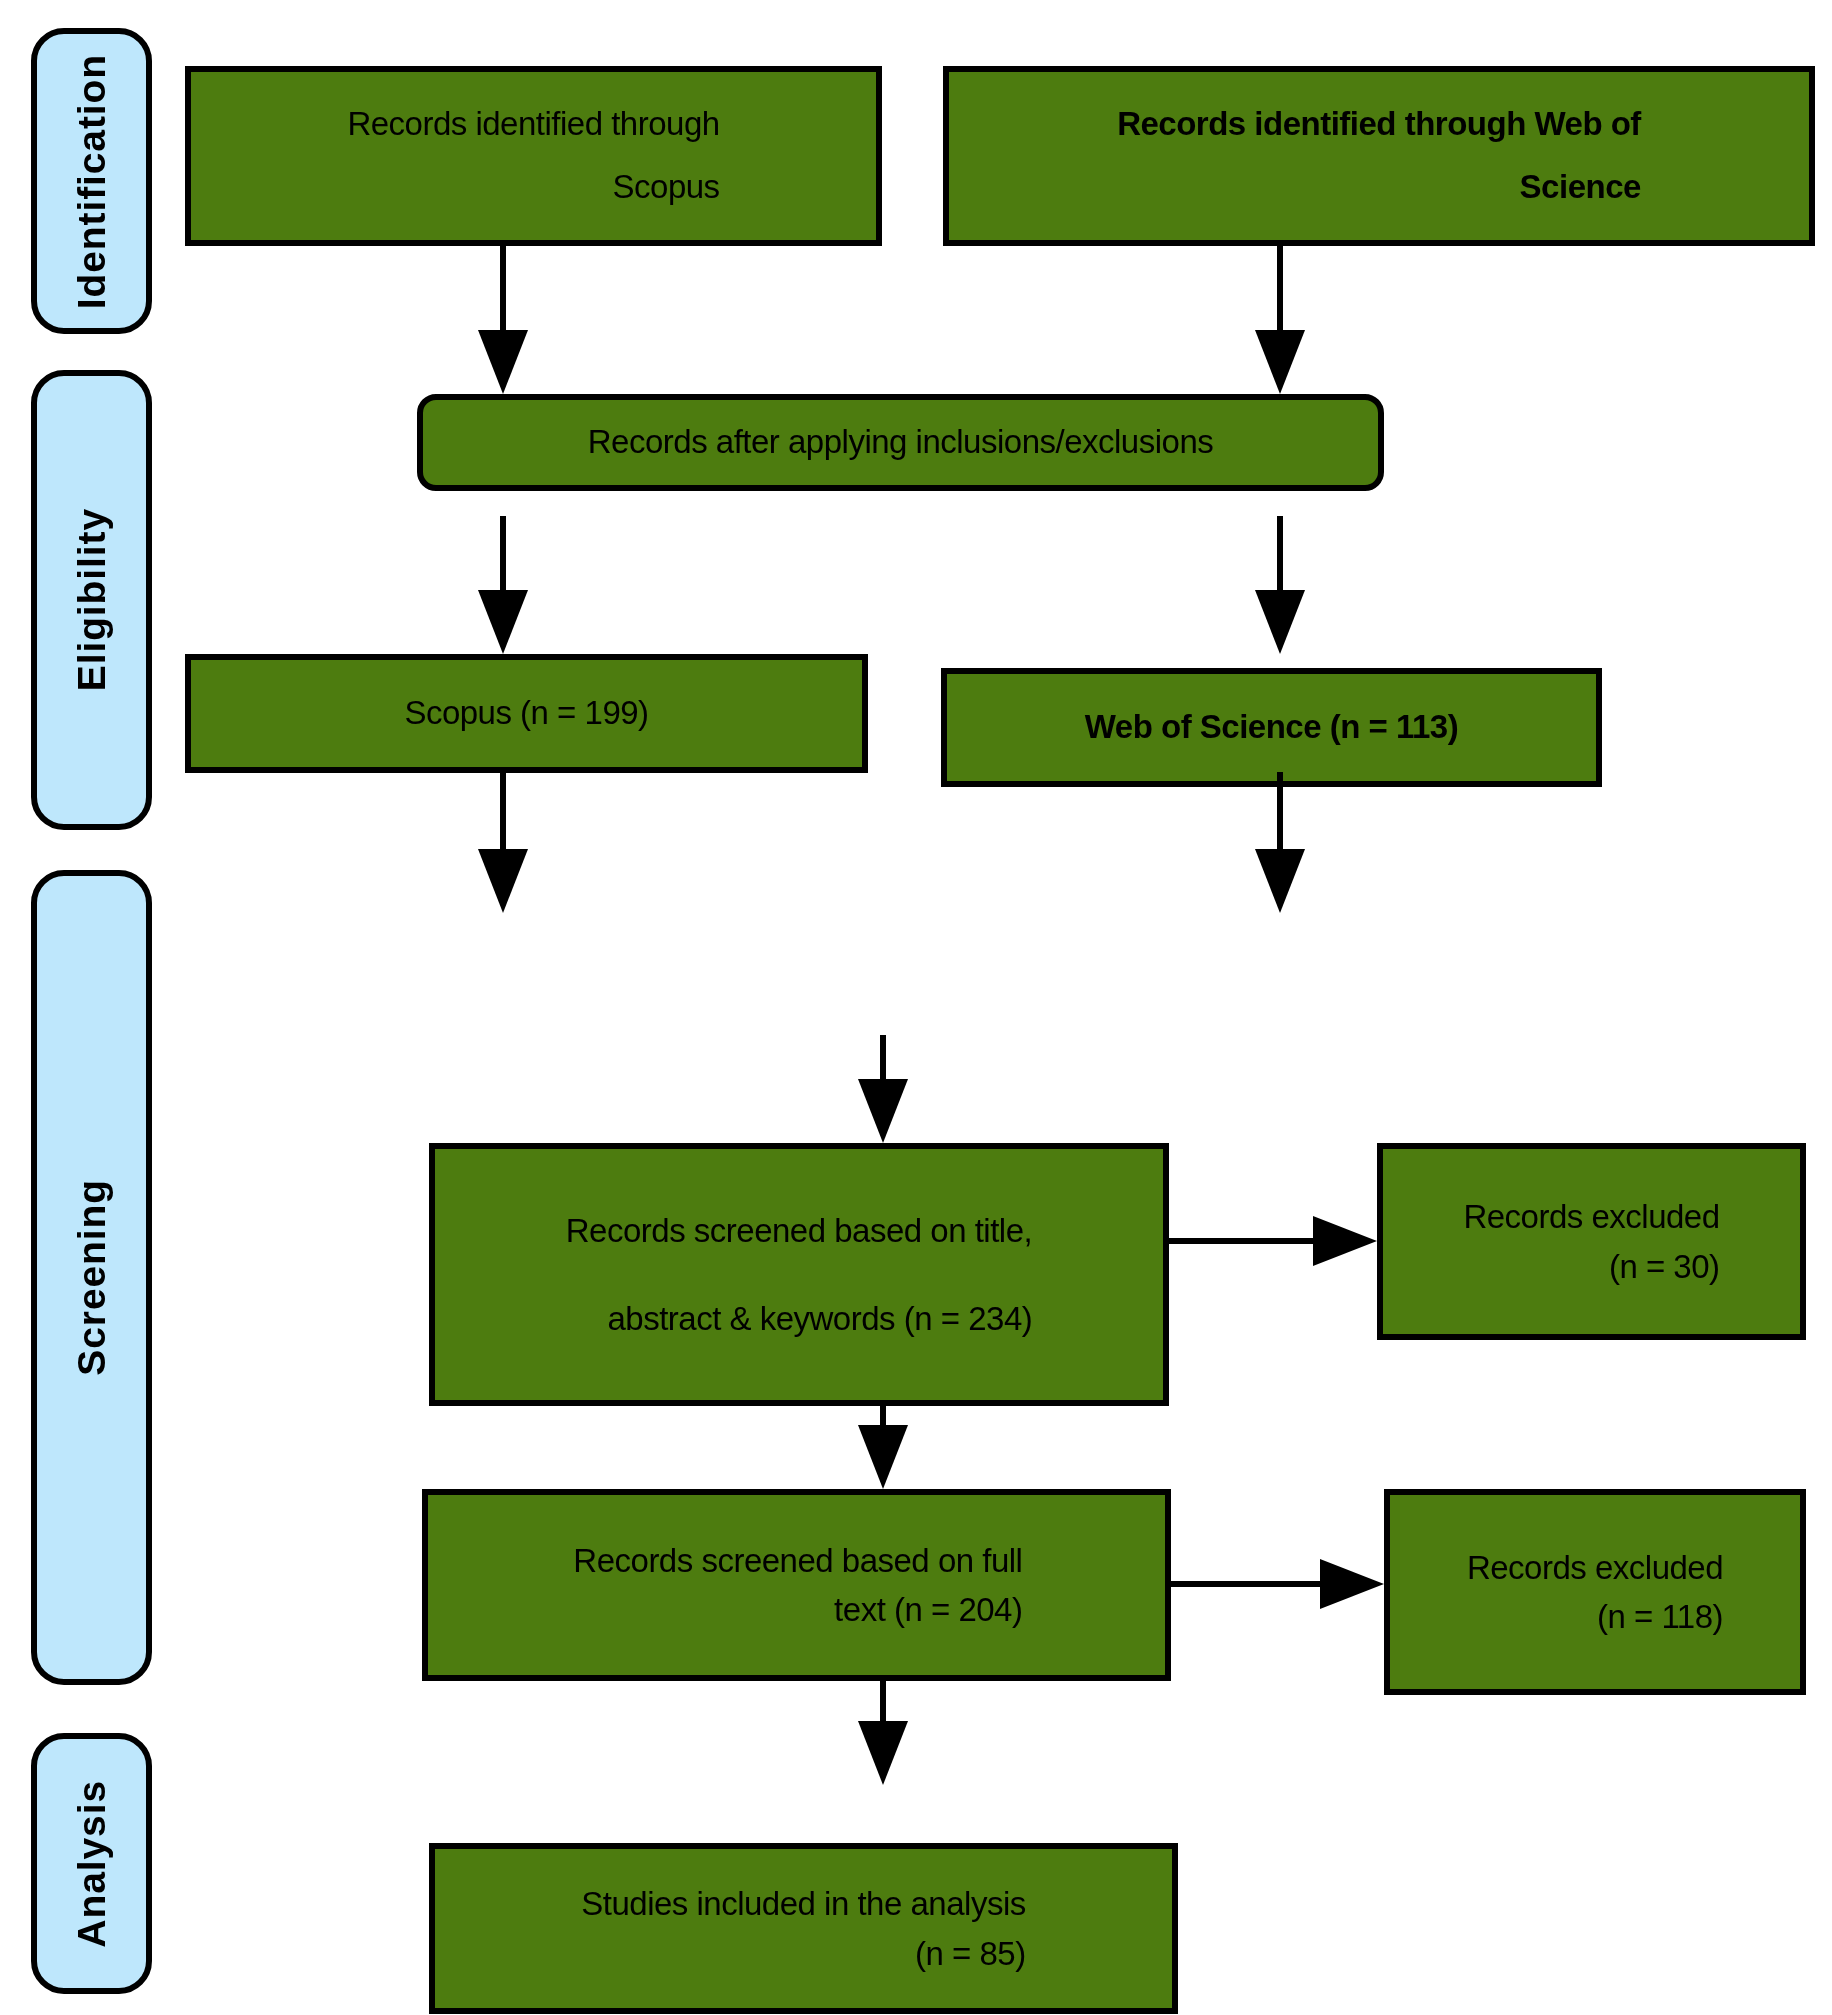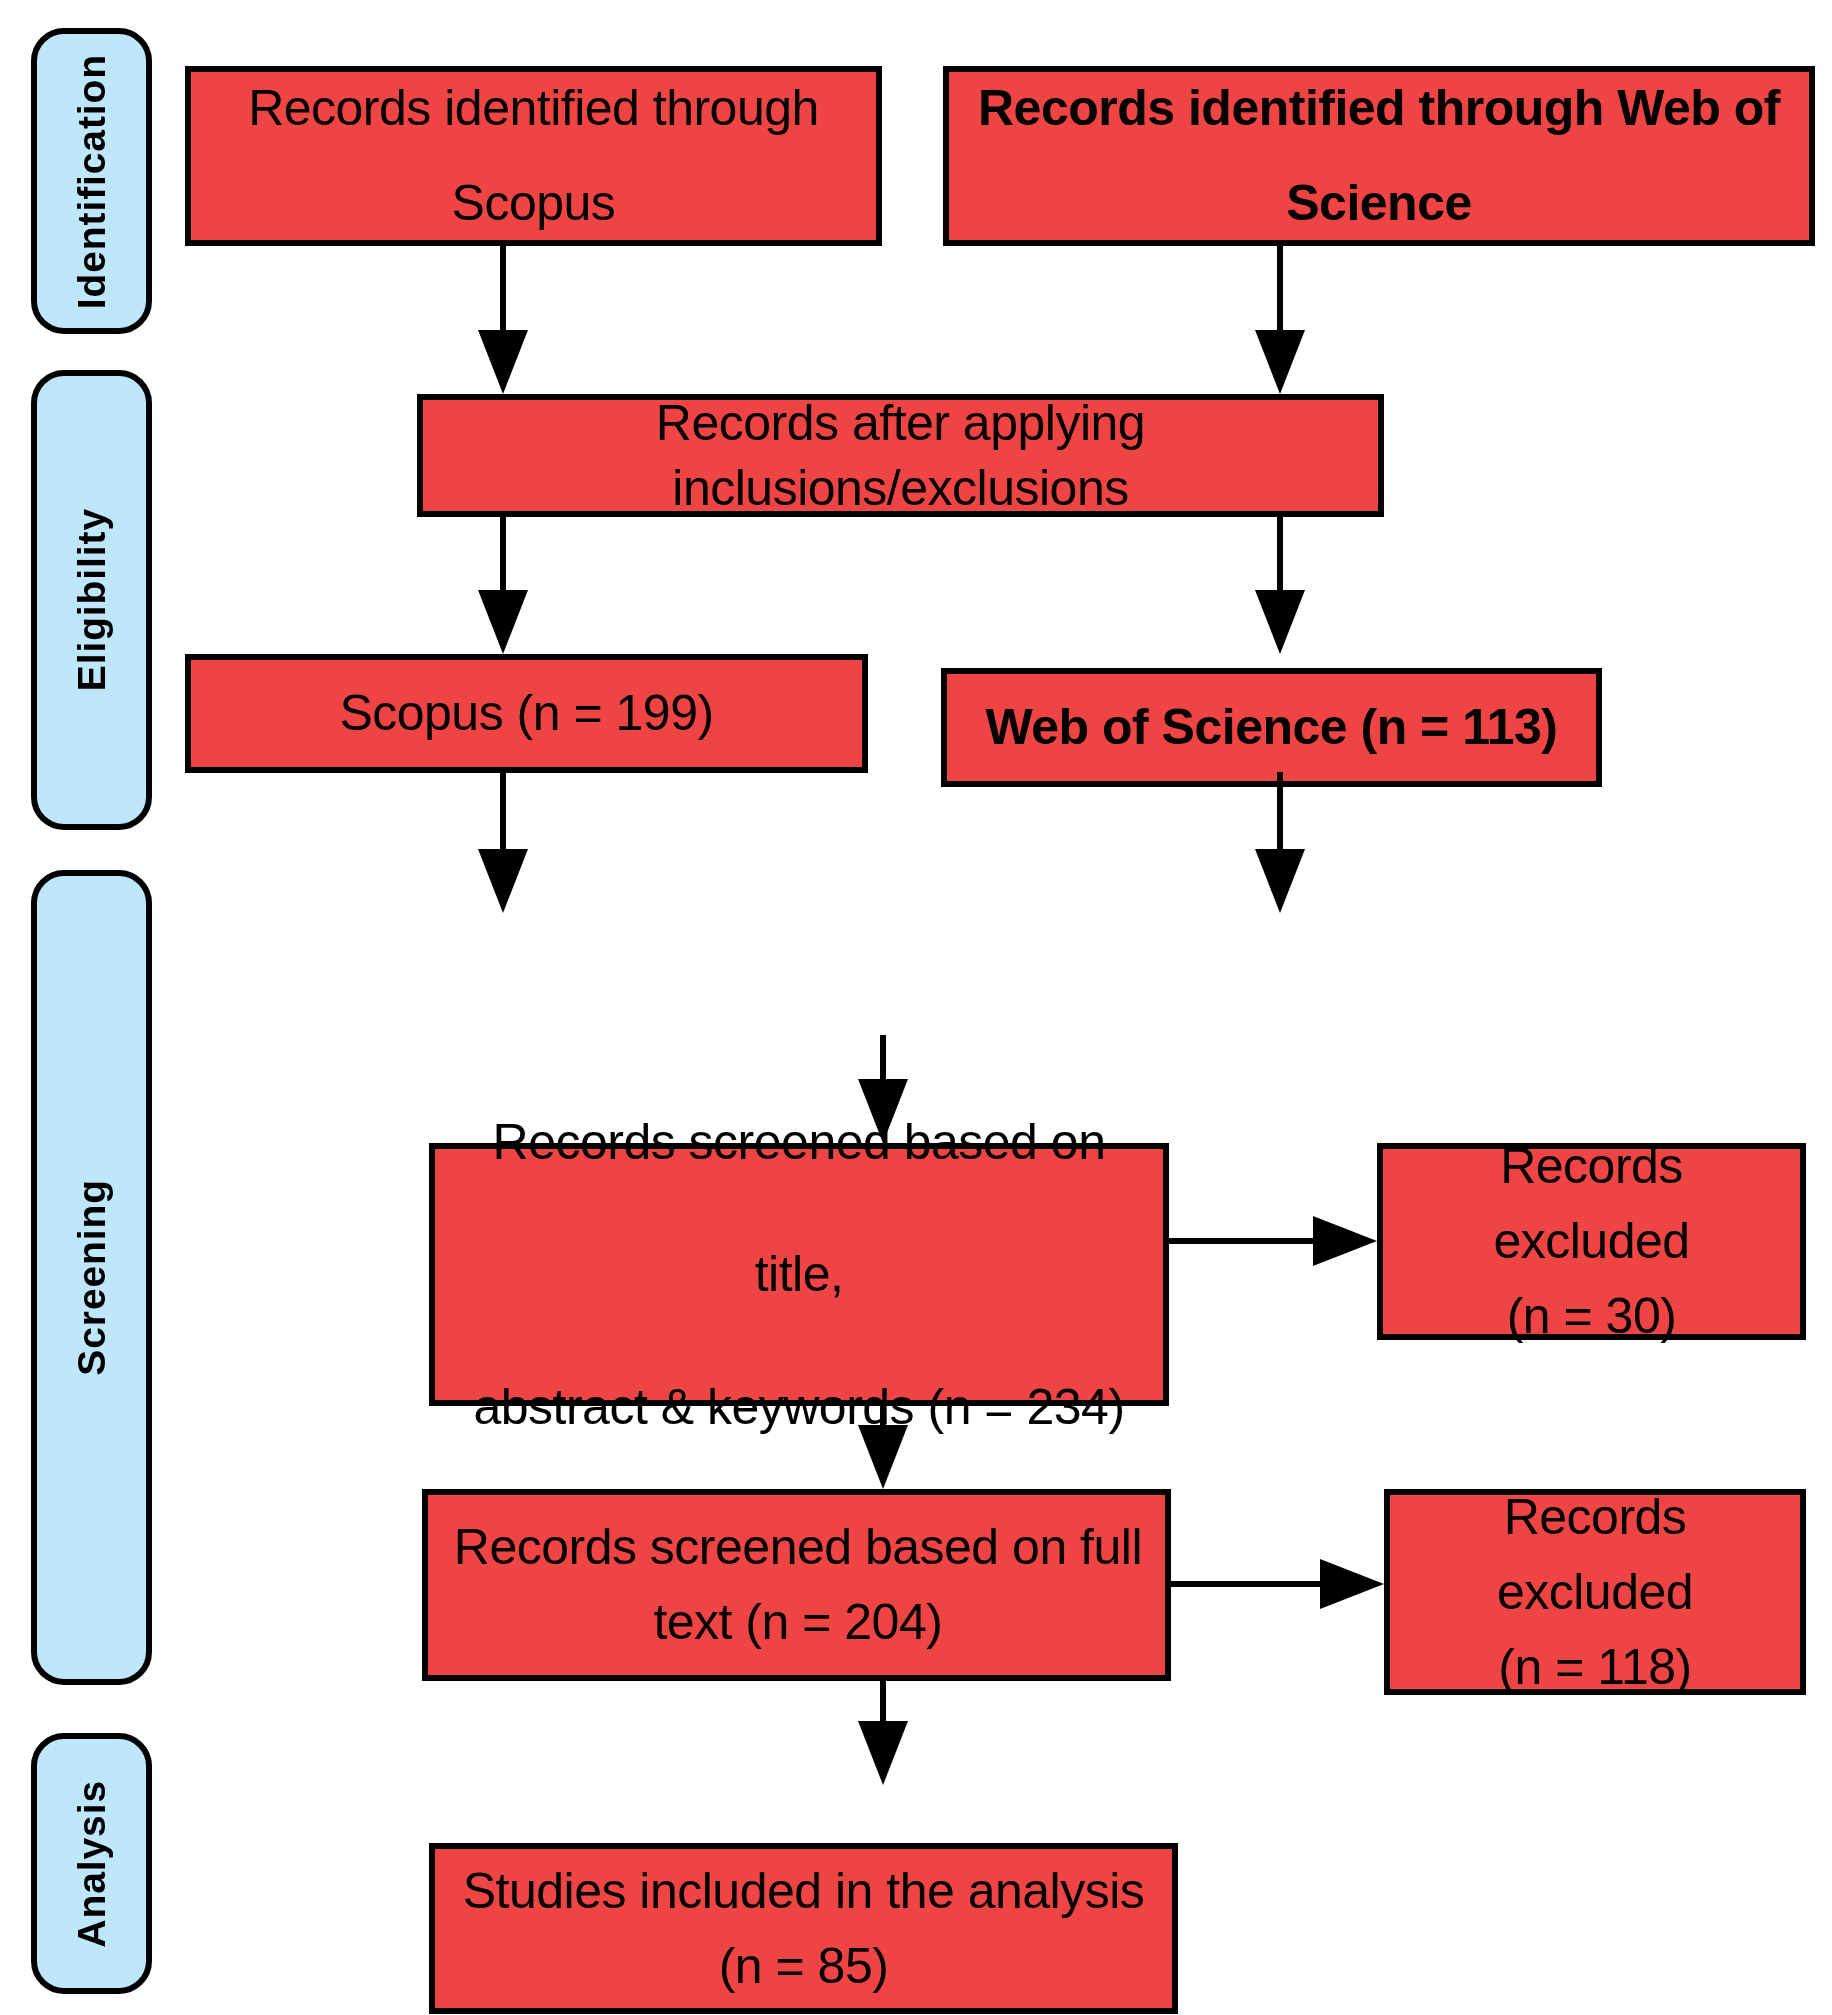--- a/index.html
+++ b/index.html
@@ -12,23 +12,23 @@
   .stage{
     position:absolute;background:#BEE7FC;border:6.2px solid #000;border-radius:33px;
     box-sizing:border-box;display:flex;align-items:center;justify-content:center;
   }
   .stage-label{
     writing-mode:vertical-rl;transform:rotate(180deg);
     font-weight:700;font-size:39px;letter-spacing:0.9px;white-space:nowrap;
   }
   
   .box{
-    position:absolute;background:#ef4444;border:6.2px solid #000;box-sizing:border-box;
-    display:flex;align-items:center;justify-content:center;text-align:center;
-    font-size:50px;letter-spacing:-0.5px;line-height:1.3;white-space:pre-line;padding:0 14.2px;
+    position:absolute;background:#4d7c0f;border:6.2px solid #000;box-sizing:border-box;
+    display:flex;align-items:center;justify-content:center;text-align:right;
+    font-size:33px;letter-spacing:-0.5px;line-height:1.3;white-space:pre-line;padding:0 14.2px;
   }
   .lh-19{line-height:1.9;}
   .lh-26{line-height:2.65;}
   .lh-15{line-height:1.5;}
   
   .vline{position:absolute;width:5.7px;background:#000;}
   .hline{position:absolute;height:5.7px;background:#000;}
   .head-down{position:absolute;width:0;height:0;
     border-left:25px solid transparent;border-right:25px solid transparent;
     border-top:64px solid #000;}
@@ -37,21 +37,21 @@
     border-left:64px solid #000;}
 
   
   #stage-identification{left:31px;top:28.4px;width:121px;height:306px;}
   #stage-eligibility{left:31px;top:370px;width:121px;height:460px;}
   #stage-screening{left:31px;top:870px;width:121px;height:815px;}
   #stage-analysis{left:31px;top:1733px;width:121px;height:261px;}
 
   #box-scopus-identified{left:185px;top:66px;width:697px;height:180px;}
   #box-wos-identified{left:943px;top:66px;width:872px;height:180px;font-weight:bold;}
-  #box-after-inclusions{left:417px;top:394px;width:967px;height:123px;}
+  #box-after-inclusions{left:417px;top:394px;width:967px;height:97px;border-radius:19px;}
   #box-scopus-count{left:185px;top:654px;width:683px;height:119px;}
   #box-wos-count{left:941px;top:668px;width:661px;height:119px;font-weight:bold;}
   #box-after-duplication{left:429px;top:913px;width:955px;height:123px;}
   #box-screened-title{left:429px;top:1143px;width:740px;height:263px;}
   #box-excluded-title{left:1377px;top:1143px;width:429px;height:197px;}
   #box-screened-fulltext{left:422px;top:1489px;width:749px;height:192px;padding-left:17px;}
   #box-excluded-fulltext{left:1384px;top:1489px;width:422px;height:206px;}
   #box-included{left:429px;top:1843px;width:749px;height:171px;}
 
   #l-ac{left:500px;top:246px;height:84px;} #h-ac{left:478px;top:330px;}

